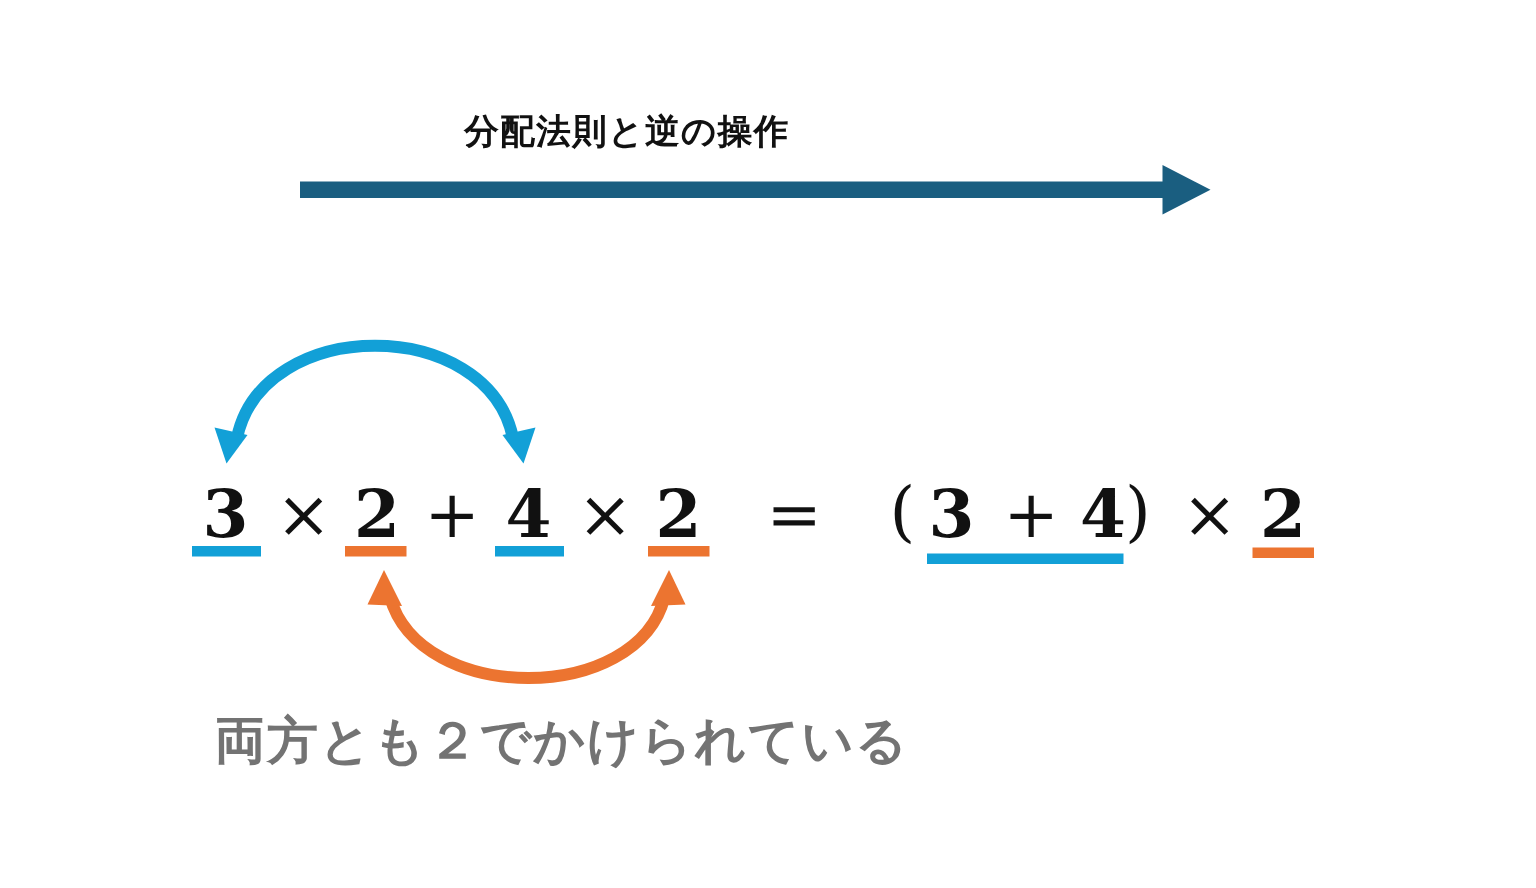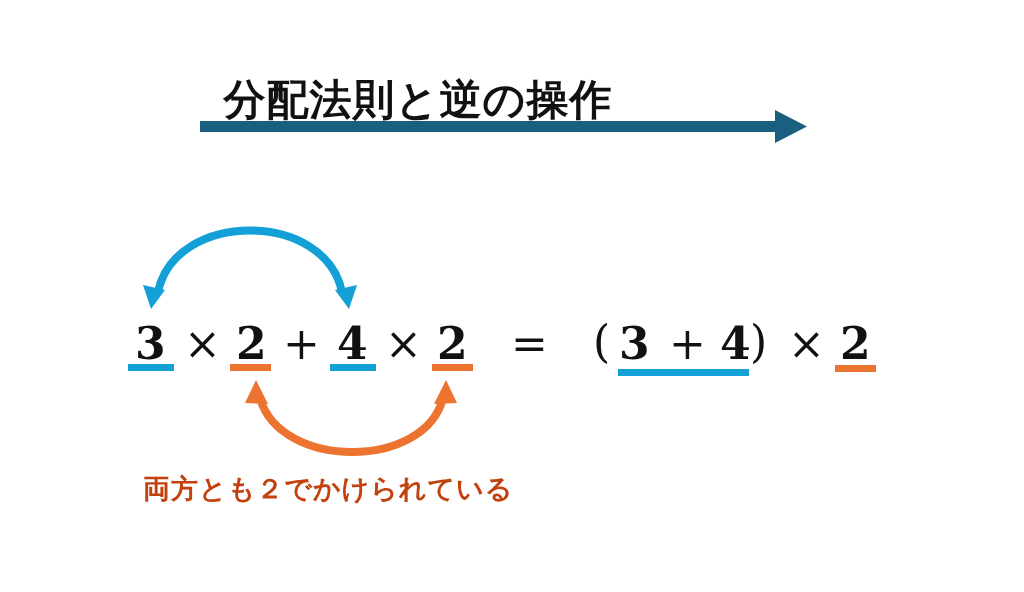--- a/index.html
+++ b/index.html
@@ -1,24 +1,24 @@
 <!DOCTYPE html>
 <html><head>
 <meta charset="utf-8">
 <style>
   html, body { margin:0; padding:0; background:#ffffff; }
   body { width:1024px; height:592px; position:relative; overflow:hidden; font-family:"DejaVu Sans", sans-serif; }
   .title { position:absolute; left:0; width:836px; top:72px; text-align:center; padding-left:-10px;
-           font-family:"DejaVu Sans", sans-serif; font-weight:bold; font-size:42px; color:#111; letter-spacing:1px; }
+           font-family:"DejaVu Sans", sans-serif; font-weight:bold; font-size:23px; color:#111; letter-spacing:1px; }
   svg.layer { position:absolute; left:0; top:0; }
   .math { position:absolute; font-family:"DejaVu Serif", serif; color:#111; line-height:1; white-space:nowrap; }
   .num { font-weight:bold; font-size:44px; }
   .op { font-size:44px; font-weight:normal; }
   .caption { position:absolute; left:143px; top:471px; font-family:"DejaVu Sans", sans-serif; font-weight:bold;
-             font-size:27px; color:#c2410c; white-space:nowrap; letter-spacing:1px; }
+             font-size:34px; color:#737373; white-space:nowrap; letter-spacing:1px; }
 </style>
 </head>
 <body>
 
 <div class="title">分配法則と逆の操作</div>
 
 <svg class="layer" width="1024" height="592" viewBox="0 0 1024 592">
 
   <g>
     <rect x="200" y="121" width="578" height="11" fill="#1a5e80"></rect>

